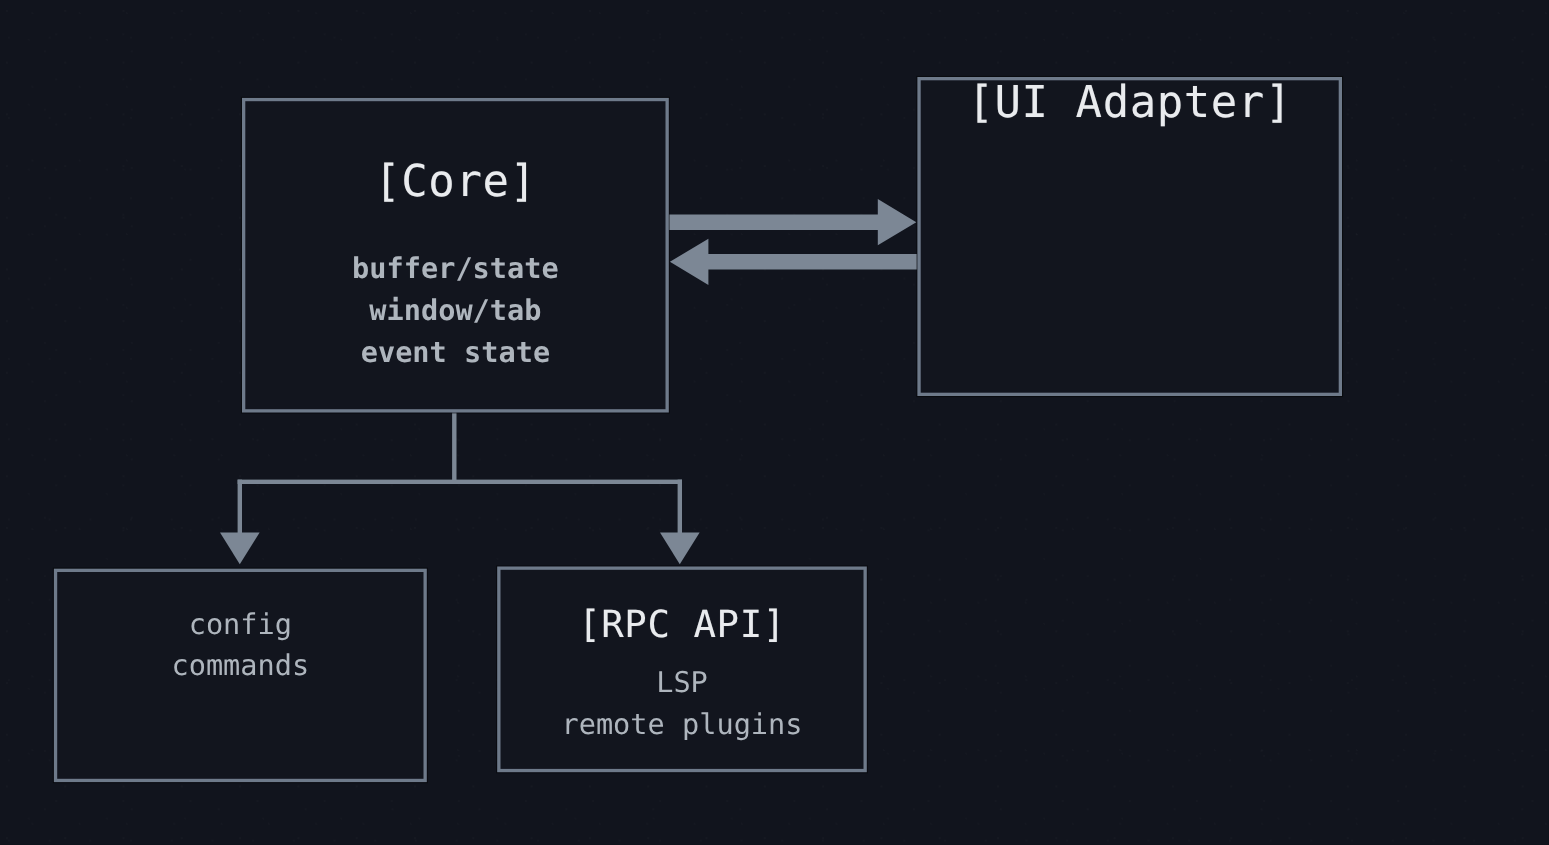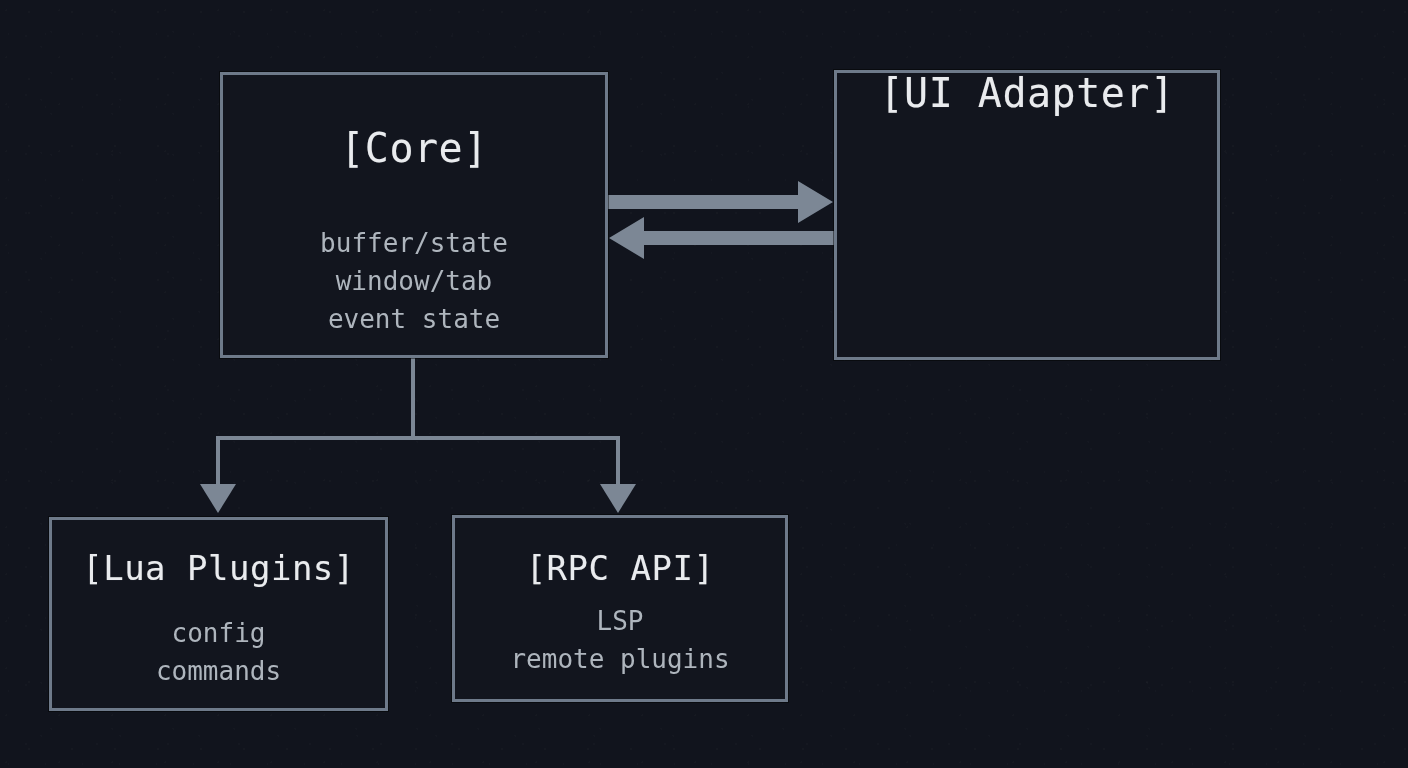--- a/index.html
+++ b/index.html
@@ -55,27 +55,27 @@
     align-items: center;
   }
   .node-line {
     color: #aeb5bd;
     font-size: 26px;
     line-height: 38px;
     white-space: pre;
   }
 
   
-  #node-core       { left: 220px; top: 72px;  width: 388px; height: 286px; }
+  #node-core       { left: 220px; top: 89px;  width: 388px; height: 286px; }
   #node-ui-adapter { left: 834px; top: 70px;  width: 386px; height: 290px; }
   #node-lua        { left: 49px;  top: 517px; width: 339px; height: 194px; }
   #node-rpc        { left: 452px; top: 515px; width: 336px; height: 187px; }
 
   #node-core .node-title       { margin-top: 53px; }
-  #node-core .node-lines       { margin-top: 56px; }
+  #node-core .node-lines       { margin-top: 41px; font-weight: bold; }
   #node-ui-adapter .node-title { }
   #node-ui-adapter .node-lines { margin-top: 41px; }
   #node-lua .node-title        { margin-top: 31px; font-size: 34px; }
   #node-lua .node-lines        { margin-top: 29px; text-align: right; }
   #node-rpc .node-title        { margin-top: 33px; font-size: 34px; }
   #node-rpc .node-lines        { margin-top: 17px; }
 
   
   #connector-layer {
     position: absolute;
@@ -124,21 +124,20 @@
       <div class="node-line">window/tab</div>
       <div class="node-line">event state</div>
     </div>
   </div>
 
   <div class="node-box" id="node-ui-adapter">
     <div class="node-title">[UI Adapter]</div>
   </div>
 
   <div class="node-box" id="node-lua">
-    <div class="node-title">[Lua Plugins]</div>
     <div class="node-lines">
       <div class="node-line">config</div>
       <div class="node-line">commands</div>
     </div>
   </div>
 
   <div class="node-box" id="node-rpc">
     <div class="node-title">[RPC API]</div>
     <div class="node-lines">
       <div class="node-line">LSP</div>

